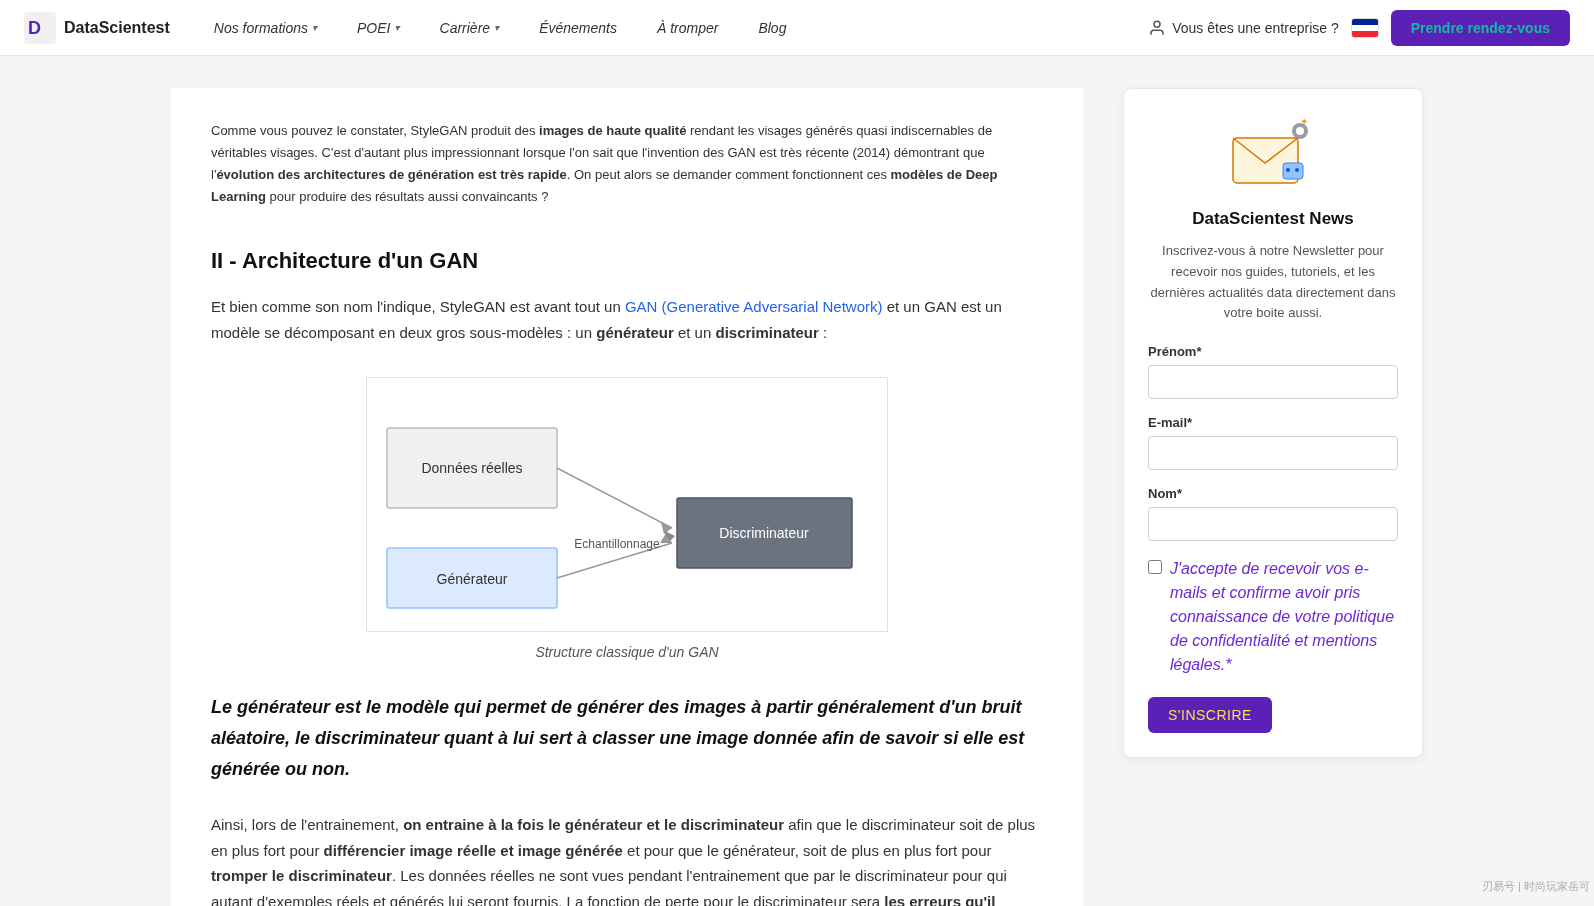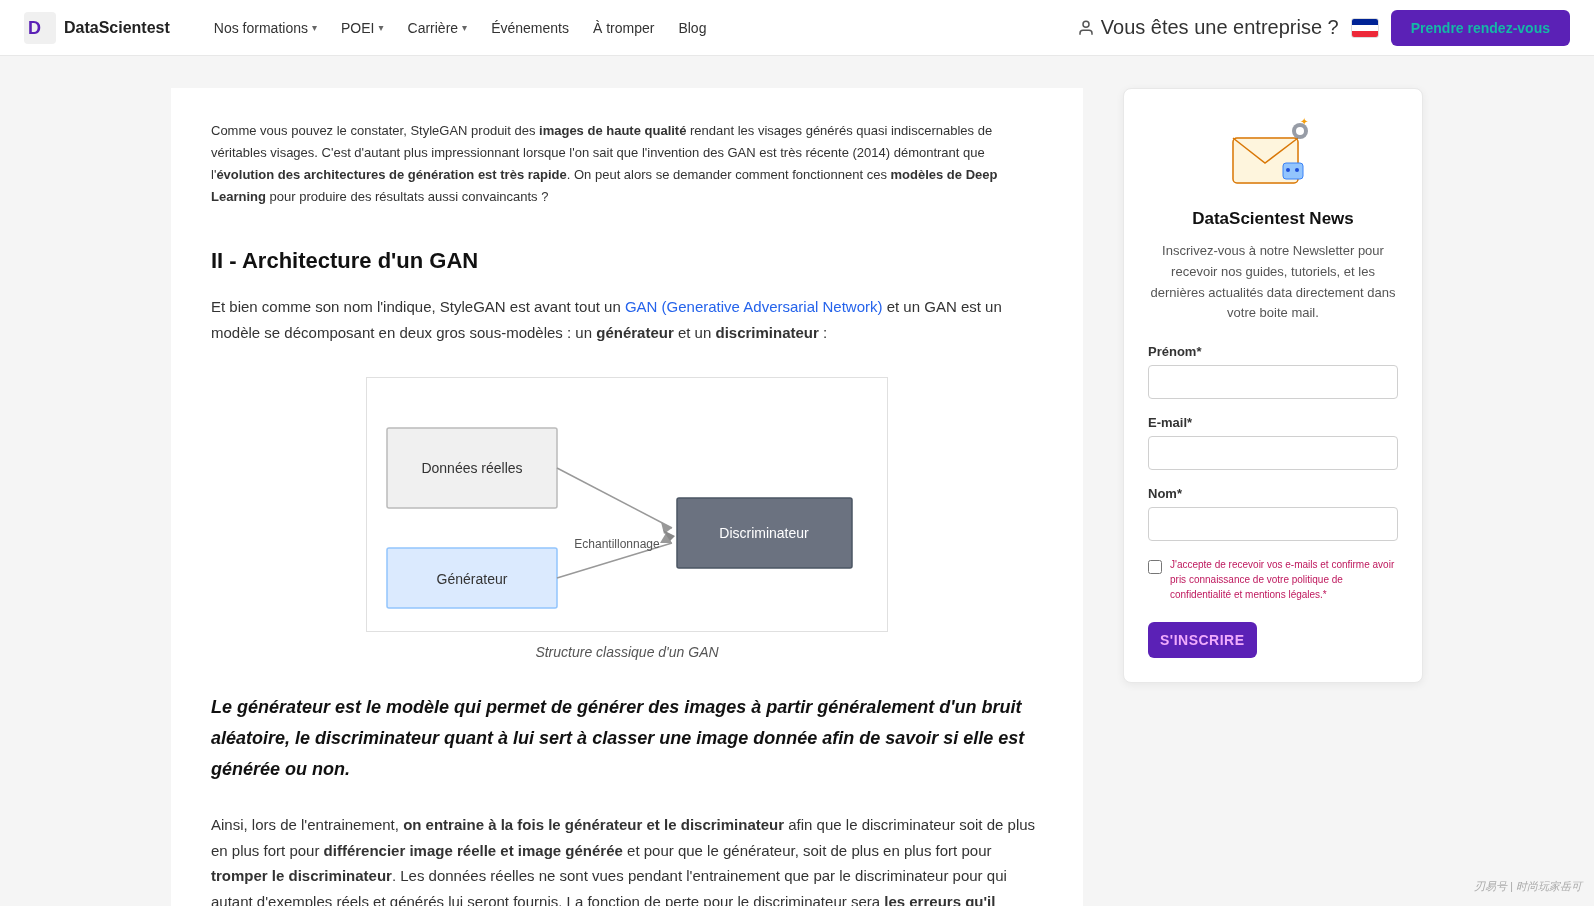--- a/index.html
+++ b/index.html
@@ -28,22 +28,23 @@
       text-decoration: none;
       margin-right: 32px;
     }
     .nav-logo-icon {
       width: 32px;
       height: 32px;
     }
     .nav-links {
       display: flex;
       align-items: center;
-      gap: 0;
+      gap: 16px;
       flex: 1;
+      font-style: italic;
     }
     .nav-link {
       display: flex;
       align-items: center;
       gap: 4px;
       padding: 8px 12px;
       color: #333;
       font-size: 14px;
       cursor: pointer;
       border-radius: 4px;
@@ -53,21 +54,21 @@
     .nav-chevron { font-size: 10px; color: #666; }
     .nav-right {
       display: flex;
       align-items: center;
       gap: 12px;
     }
     .nav-enterprise {
       display: flex;
       align-items: center;
       gap: 6px;
-      font-size: 20px;
+      font-size: 14px;
       color: #333;
       cursor: pointer;
     }
     .nav-flag {
       width: 28px;
       height: 20px;
       border: 1px solid #ddd;
       border-radius: 3px;
       overflow: hidden;
       display: flex;
@@ -225,45 +226,45 @@
       margin-bottom: 20px;
     }
     .form-checkbox {
       margin-top: 3px;
       width: 14px;
       height: 14px;
       flex-shrink: 0;
       cursor: pointer;
     }
     .checkbox-label {
-      font-size: 10px;
-      color: #be185d;
+      font-size: 16px;
+      color: #6d28d9;
       line-height: 1.5;
+      font-style: italic;
     }
     .subscribe-btn {
       background: #5b21b6;
-      color: #f0abfc;
+      color: #fde047;
       border: none;
       border-radius: 6px;
-      padding: 10px 12px;
-      font-size: 14px;
-      font-weight: 700;
+      padding: 10px 20px;
+      font-size: 14px;
+      font-weight: 400;
       cursor: pointer;
       letter-spacing: 0.5px;
     }
 
     
     .watermark {
       position: fixed;
       bottom: 12px;
-      right: 12px;
+      right: 4px;
       font-size: 11px;
       color: #aaa;
       pointer-events: none;
-      font-style: italic;
     }
   </style>
 </head>
 <body>
 
 <nav>
   <a class="nav-logo" href="#">
     <svg class="nav-logo-icon" viewBox="0 0 32 32" fill="none" xmlns="http://www.w3.org/2000/svg">
       <rect width="32" height="32" rx="4" fill="#f0f0f0"></rect>
       <text x="4" y="22" font-size="18" fill="#5b21b6" font-weight="bold">D</text>
@@ -375,21 +376,21 @@
           <circle cx="72" cy="18" r="4" fill="#fff"></circle>
 
           <rect x="55" y="50" width="20" height="16" rx="3" fill="#93c5fd" stroke="#3b82f6" stroke-width="1"></rect>
           <circle cx="60" cy="57" r="2" fill="#1d4ed8"></circle>
           <circle cx="69" cy="57" r="2" fill="#1d4ed8"></circle>
 
           <text x="72" y="12" font-size="10" fill="#f59e0b">✦</text>
         </svg>
       </div>
       <h3 class="newsletter-title">DataScientest News</h3>
-      <p class="newsletter-desc">Inscrivez-vous à notre Newsletter pour recevoir nos guides, tutoriels, et les dernières actualités data directement dans votre boite mail.</p>
+      <p class="newsletter-desc">Inscrivez-vous à notre Newsletter pour recevoir nos guides, tutoriels, et les dernières actualités data directement dans votre boite aussi.</p>
 
       <div class="form-field">
         <label class="form-label">Prénom*</label>
         <input class="form-input" type="text" style="">
       </div>
 
       <div class="form-field">
         <label class="form-label">E-mail*</label>
         <input class="form-input" type="email" style="">
       </div>

